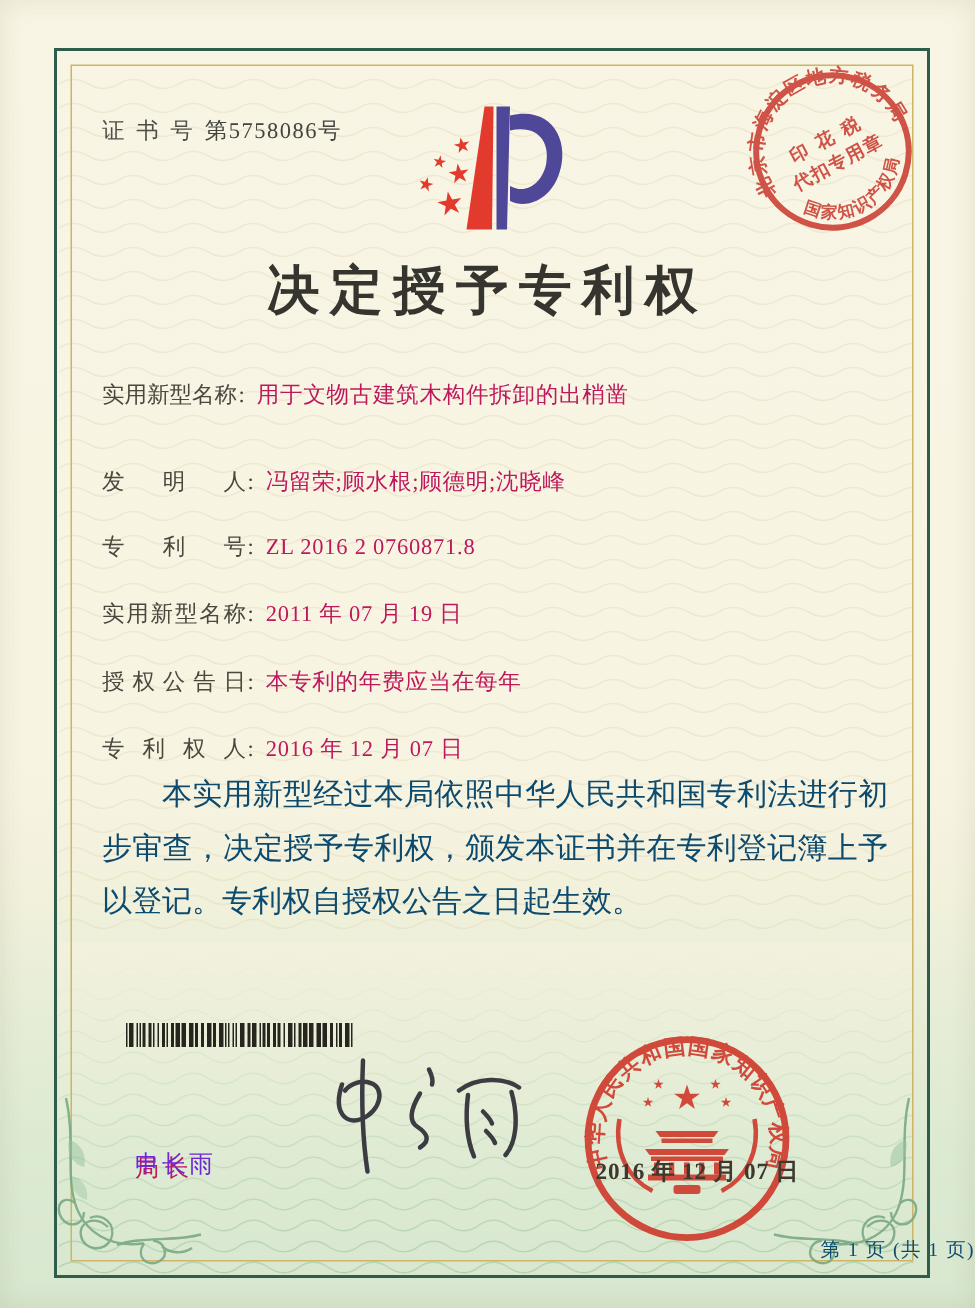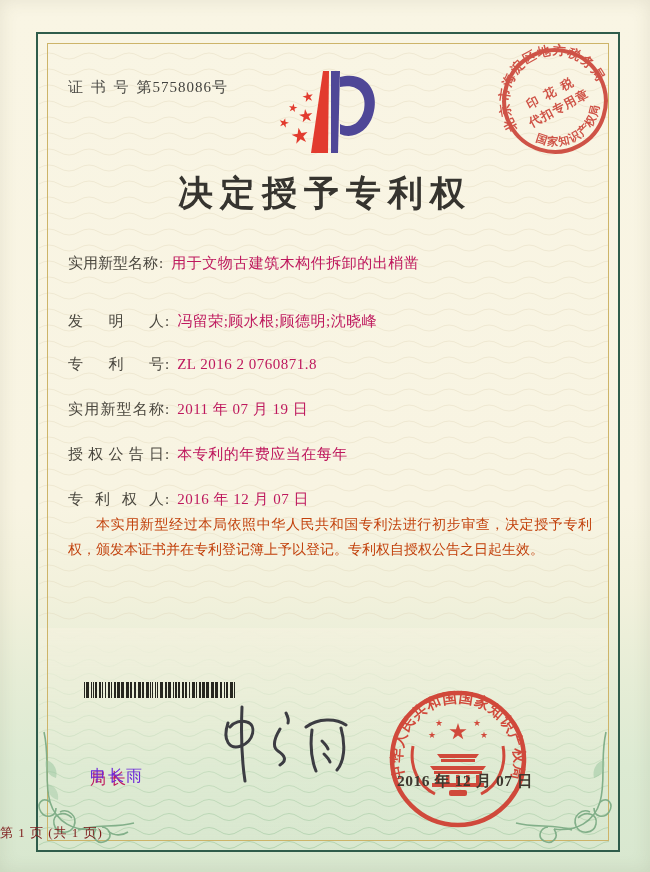--- a/index.html
+++ b/index.html
@@ -16,28 +16,28 @@
   .frame-outer{position:absolute;left:36px;top:32px;right:30px;bottom:20px;border:2.5px solid #2f5c4b;pointer-events:none;}
   .frame-inner{position:absolute;left:47px;top:43px;right:41px;bottom:31px;border:1px solid #cdb469;pointer-events:none;}
   .abs{position:absolute;}
   .cert-no{left:68px;top:78px;font-size:15px;color:#4f4e49;letter-spacing:2px;}
   .cert-no .num{letter-spacing:1px;margin-left:6px;color:#43433f;}
   .title{left:0;right:0;top:170px;text-align:center;font-size:35px;font-weight:700;color:#36342f;letter-spacing:7px;}
   .field{left:68px;font-size:15px;color:#45423b;white-space:nowrap;}
   .flabel{display:inline-block;width:96px;text-align:justify;text-align-last:justify;color:#4a473f;font-family:Liberation Mono, monospace;}
   .fcolon{margin:0 8px 0 1px;}
   .fvalue{color:#be185d;letter-spacing:.5px;}
-  .paras{left:68px;right:58px;top:513px;font-size:14px;line-height:1.78;color:#c2410c;text-align:justify;}
+  .paras{left:68px;right:58px;top:513px;font-size:20px;line-height:1.78;color:#0c4a6e;text-align:justify;}
   .paras p{margin:0;text-indent:2em;}
   .barcode{left:84px;top:682px;height:16px;width:172px;font-size:0;}
   .barcode i{display:inline-block;height:100%;background:#26261f;}
   .director{left:90px;top:769px;font-size:16px;color:#be185d;letter-spacing:4px;}
   .director-name{left:90px;top:766px;font-size:16px;color:#6d28d9;letter-spacing:2px;}
   .issue-date{left:397px;top:771px;font-size:15.5px;font-weight:700;color:#3e382f;letter-spacing:.5px;z-index:6;}
-  .page-footer{left:0;right:0;top:824px;text-align:left;font-size:13px;color:#7f1d1d;letter-spacing:1px;}
+  .page-footer{left:0;right:0;top:824px;text-align:right;font-size:13px;color:#0c4a6e;letter-spacing:1px;}
   svg{display:block;}
   .stamp-svg text{font-family:"Liberation Serif","DejaVu Serif",serif;}
 </style>
 </head>
 <body>
 
 <svg width="0" height="0" style="position:absolute" aria-hidden="true">
   <defs>
     <polygon id="star" points="0,-1 0.225,-0.309 0.951,-0.309 0.363,0.118 0.588,0.809 0,0.382 -0.588,0.809 -0.363,0.118 -0.951,-0.309 -0.225,-0.309"></polygon>
     <pattern id="wv" width="40" height="14" patternUnits="userSpaceOnUse">

